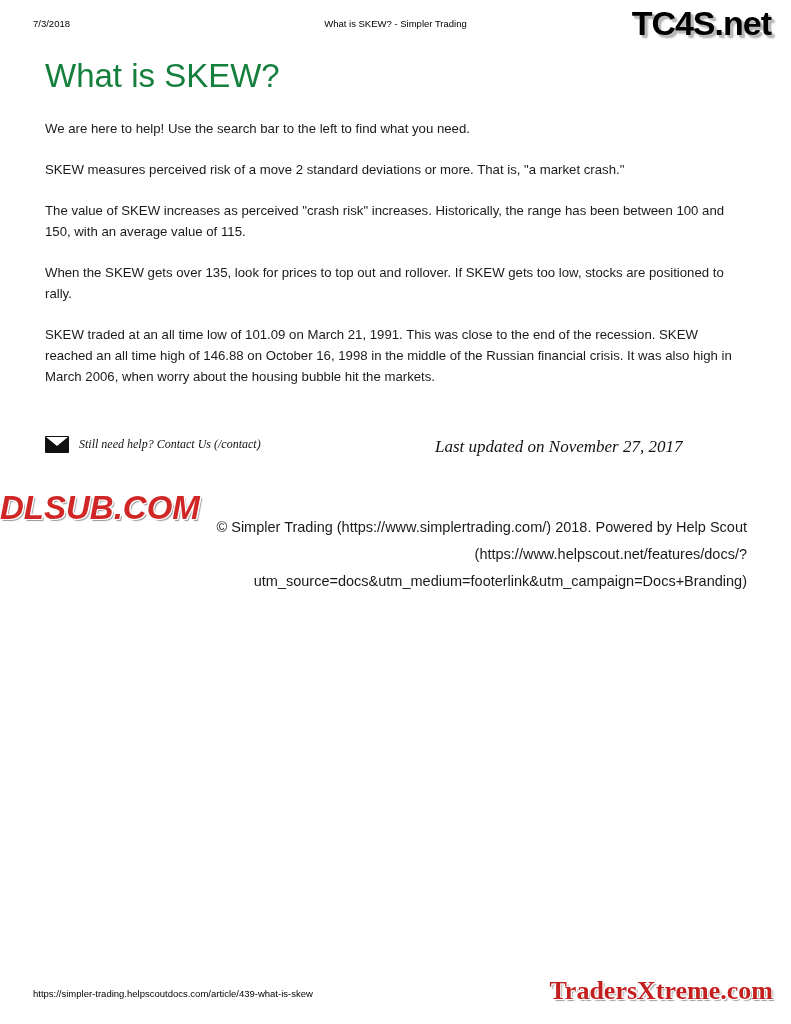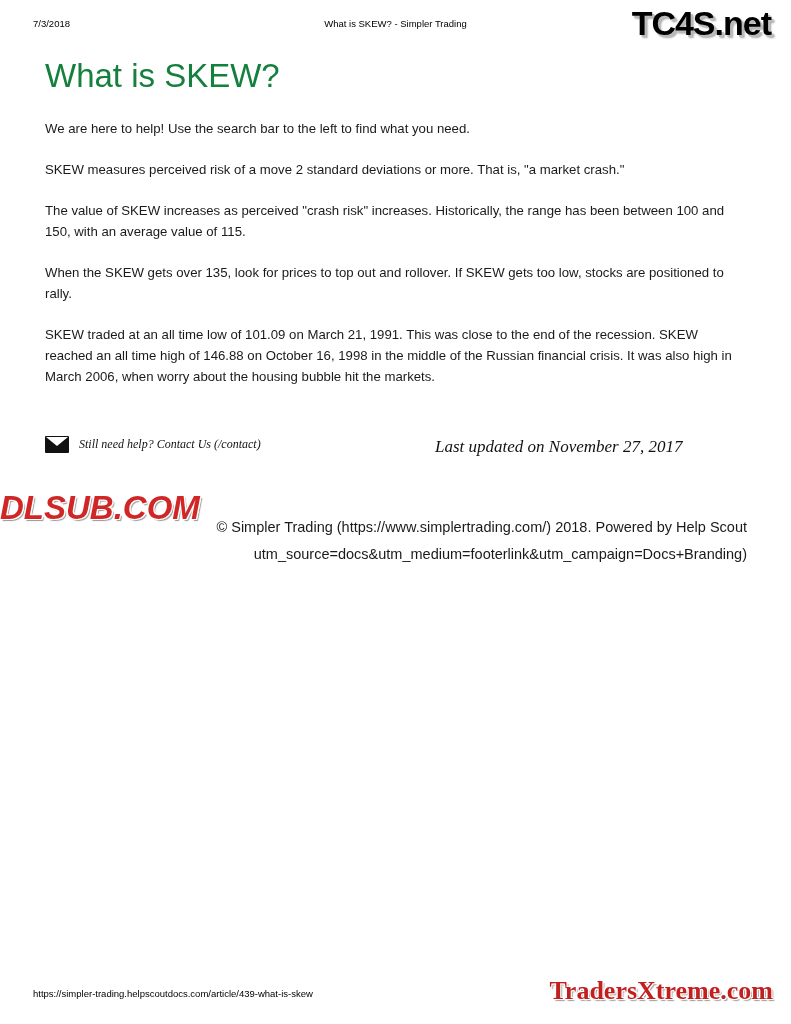--- a/index.html
+++ b/index.html
@@ -220,20 +220,21 @@
       <span class="envelope"></span>
       <span class="contact-text">Still need help? Contact Us (/contact)</span>
     </div>
     <div class="last-updated">Last updated on November 27, 2017</div>
   </div>
 
   <div class="wm-dlsub">DLSUB.COM</div>
 
   <div class="doc-footer">
     <span class="line">© Simpler Trading (https://www.simplertrading.com/) 2018. Powered by Help Scout</span>
+    <span class="line">(https://www.helpscout.net/features/docs/?</span>
     <span class="line">utm_source=docs&amp;utm_medium=footerlink&amp;utm_campaign=Docs+Branding)</span>
   </div>
 
   <div class="bottom-url">https://simpler-trading.helpscoutdocs.com/article/439-what-is-skew</div>
 
   <div class="wm-traders">TradersXtreme.com</div>
 
 </div>
 
 </body></html>

